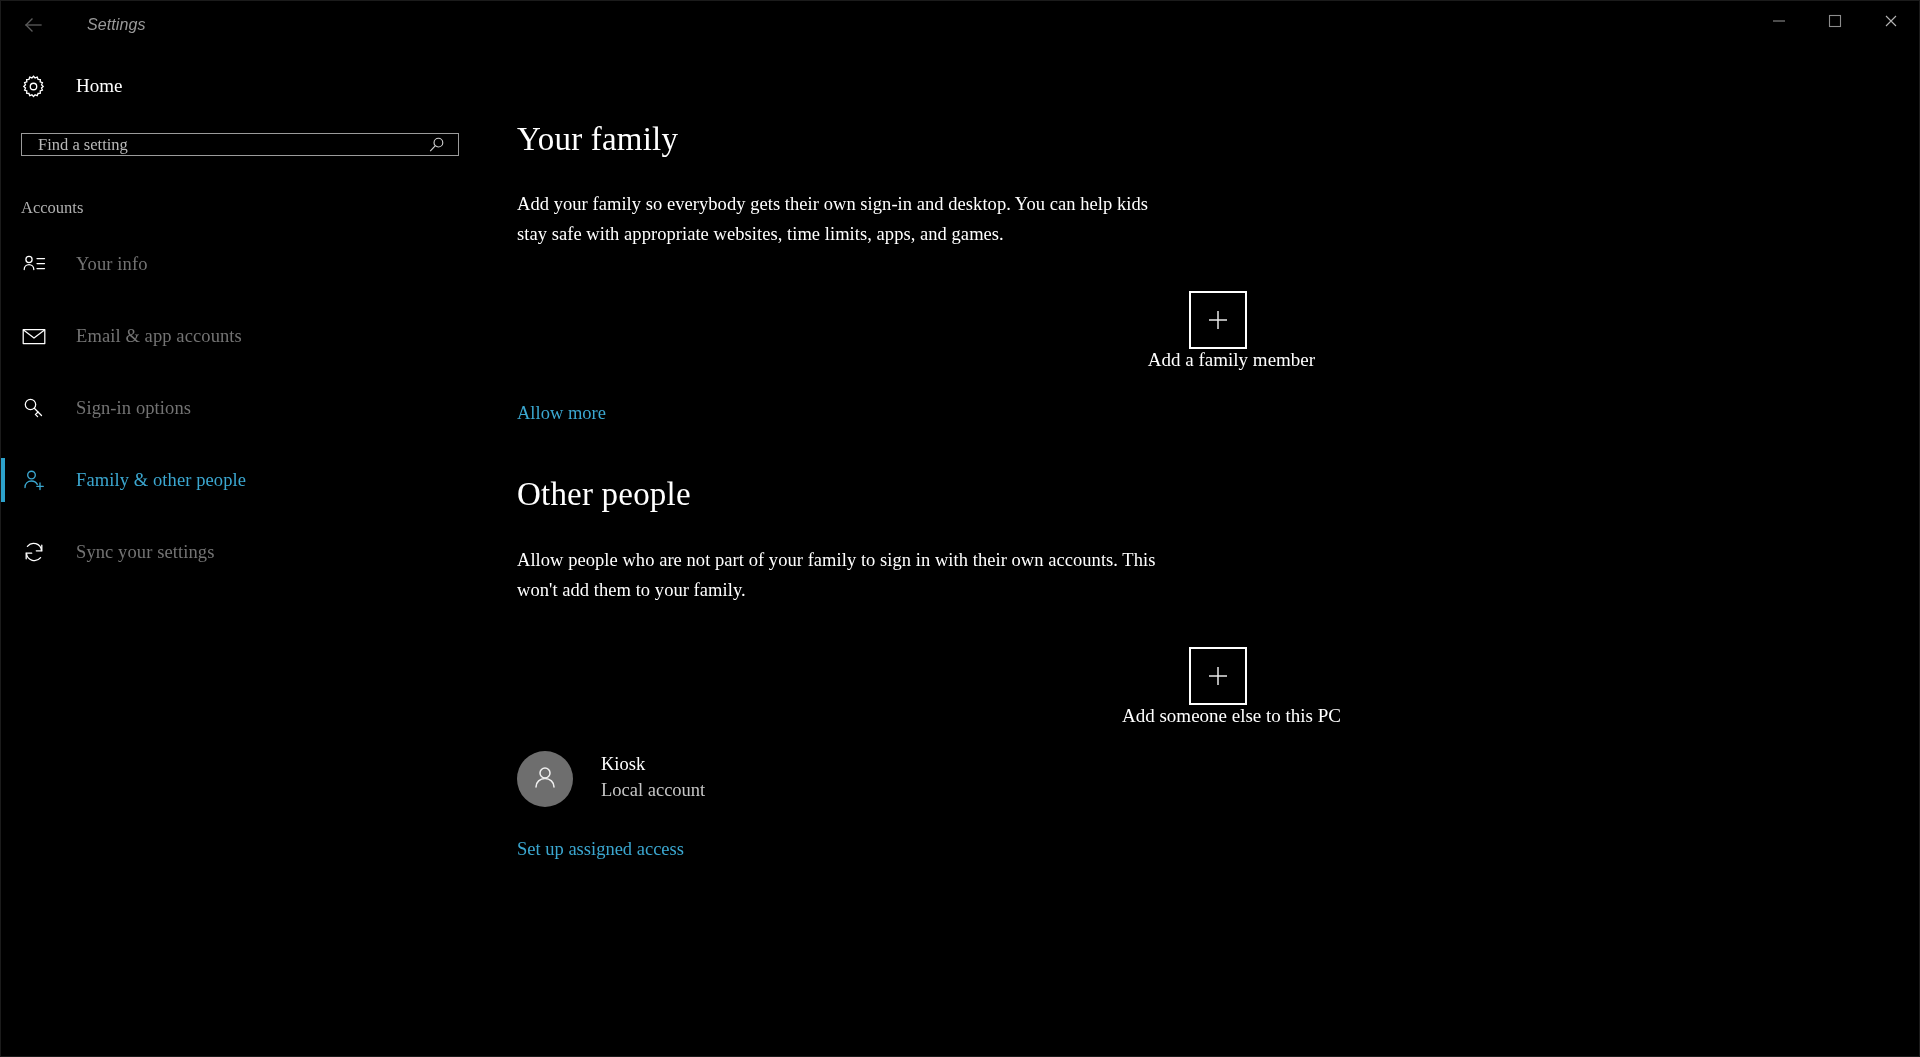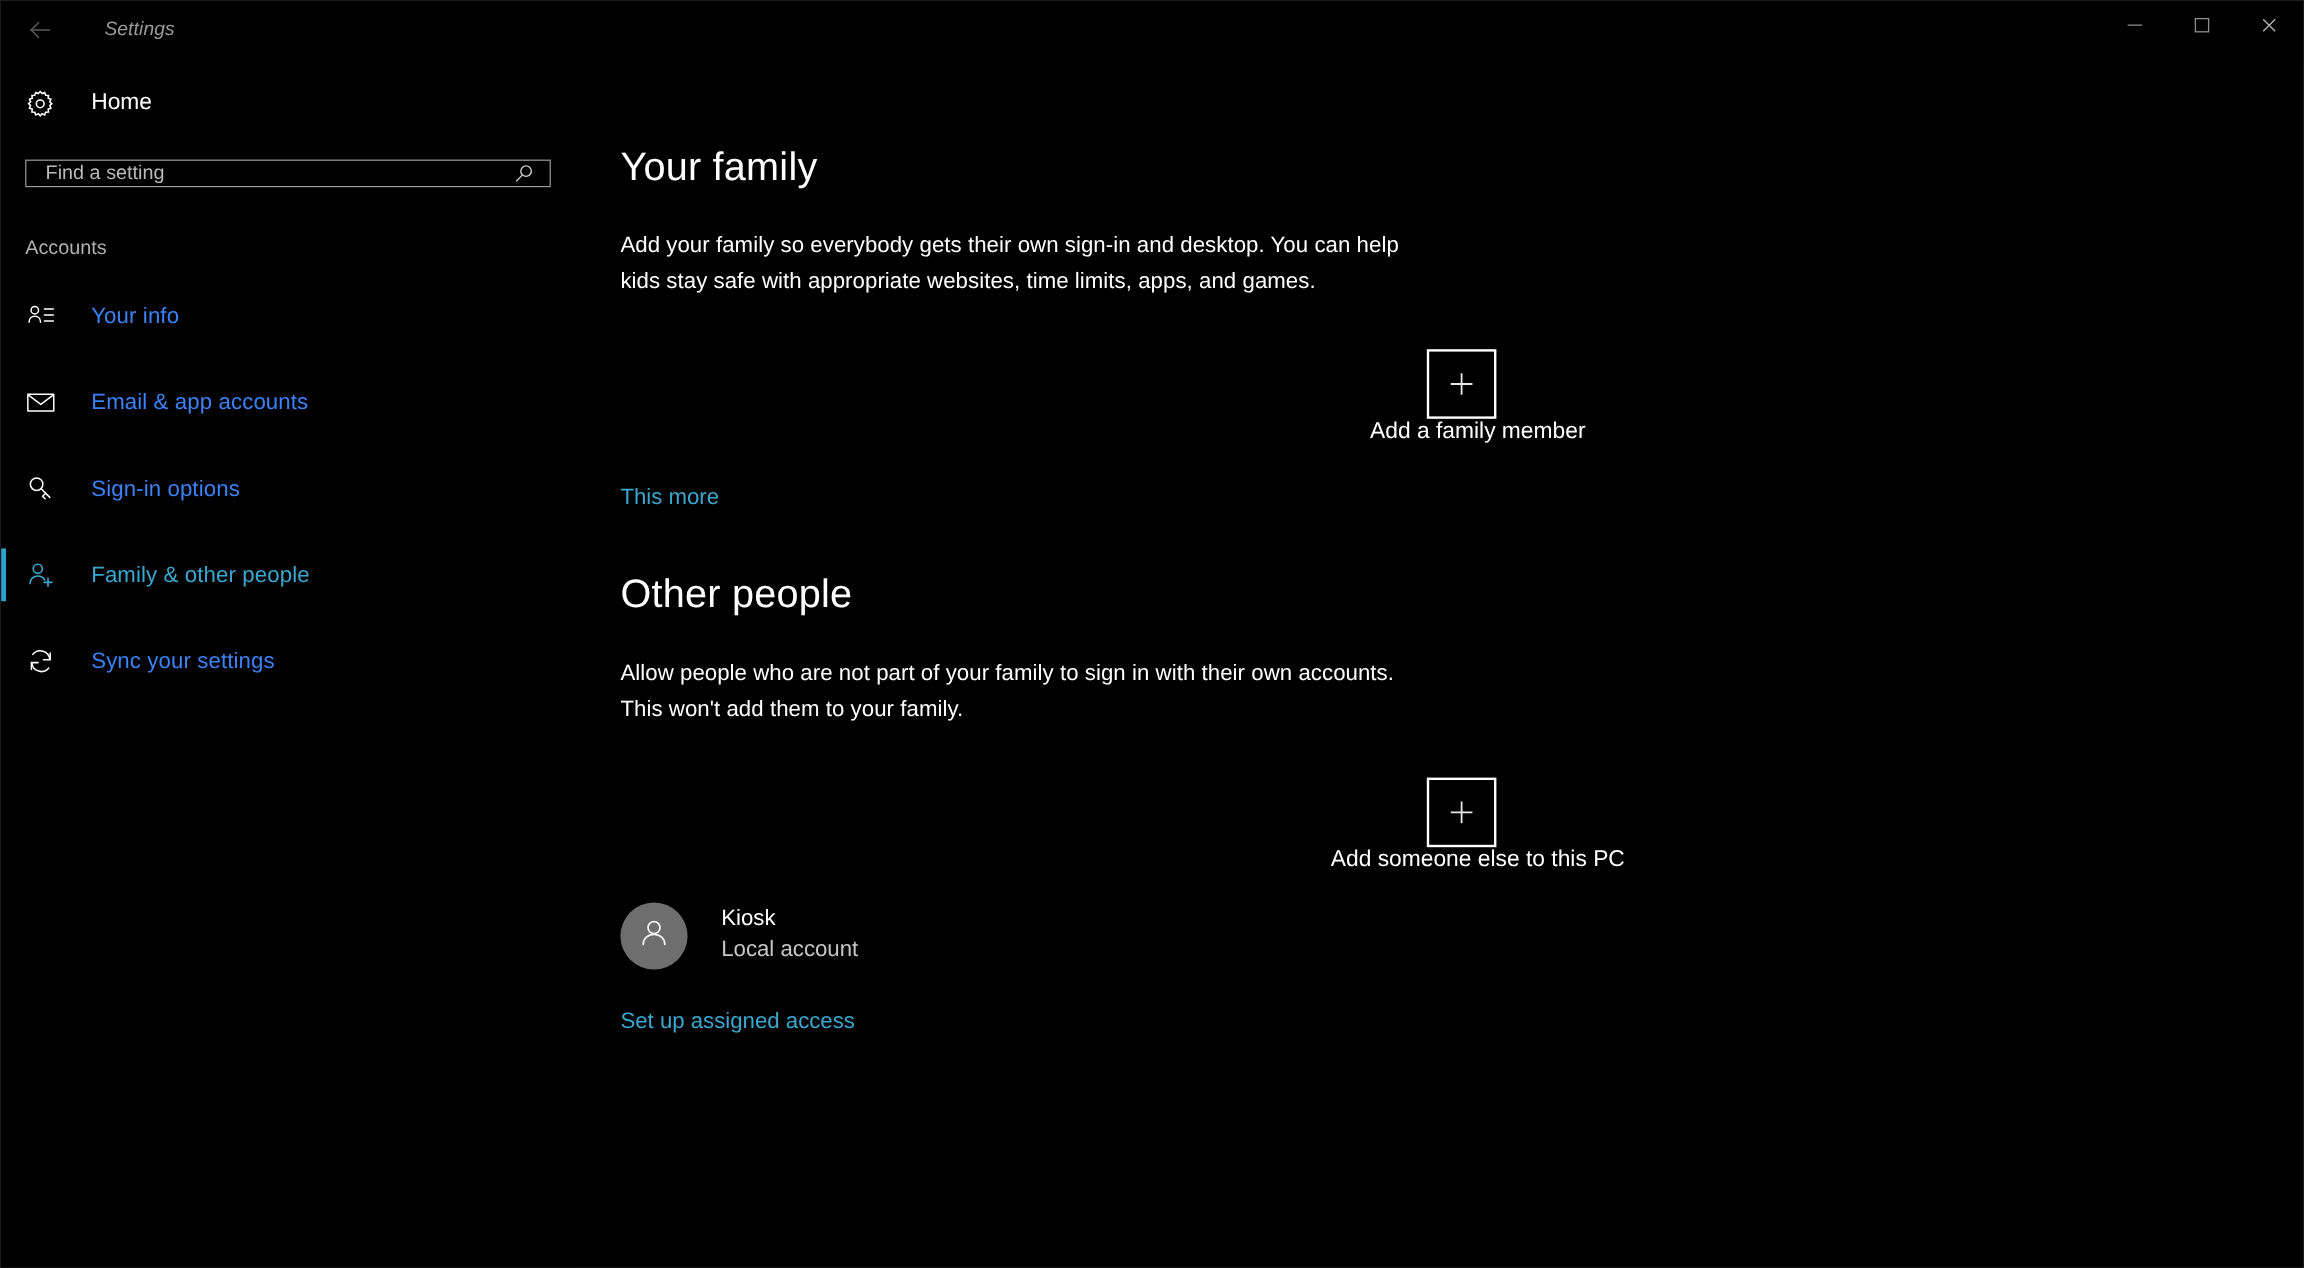--- a/index.html
+++ b/index.html
@@ -69,20 +69,21 @@
     align-items: center;
     justify-content: center;
   }
   .winctrl svg { display: block; }
 
   
   .content {
     flex: 1;
     display: flex;
     min-height: 0;
+    font-family: Liberation Serif, serif;
   }
 
   
   .sidebar {
     width: 478px;
     flex: 0 0 478px;
     padding-top: 12px;
     background: #000000;
   }
 
@@ -159,21 +160,21 @@
   }
   .nav-item.selected .accent { background: #2da2cc; }
   .nav-item .ico {
     width: 40px;
     display: flex;
     align-items: center;
     justify-content: flex-start;
   }
   .nav-item .lbl {
     font-size: 18.5px;
-    color: #3b82f6;
+    color: #737373;
     margin-left: 15px;
     letter-spacing: 0.1px;
   }
   .nav-item.selected .lbl { color: #3ba7d0; }
 
   
   .main {
     flex: 1;
     padding: 72px 0 0 516px;
     margin-left: -478px;
@@ -398,21 +399,21 @@
 
       <div class="plus-row">
         <span class="plus-box">
           <svg width="26" height="26" viewBox="0 0 26 26">
             <path d="M13 4 V22 M4 13 H22" stroke="#e8e8e8" stroke-width="1.5"></path>
           </svg>
         </span>
         <span class="lbl">Add a family member</span>
       </div>
 
-      <a class="link">This more</a>
+      <a class="link">Allow more</a>
 
       <div class="section-gap"></div>
 
       
       <h1 class="h1">Other people</h1>
 
       <p class="para">Allow people who are not part of your family to sign in with their own accounts. This won't add them to your family.</p>
 
       <div class="plus-row">
         <span class="plus-box">

